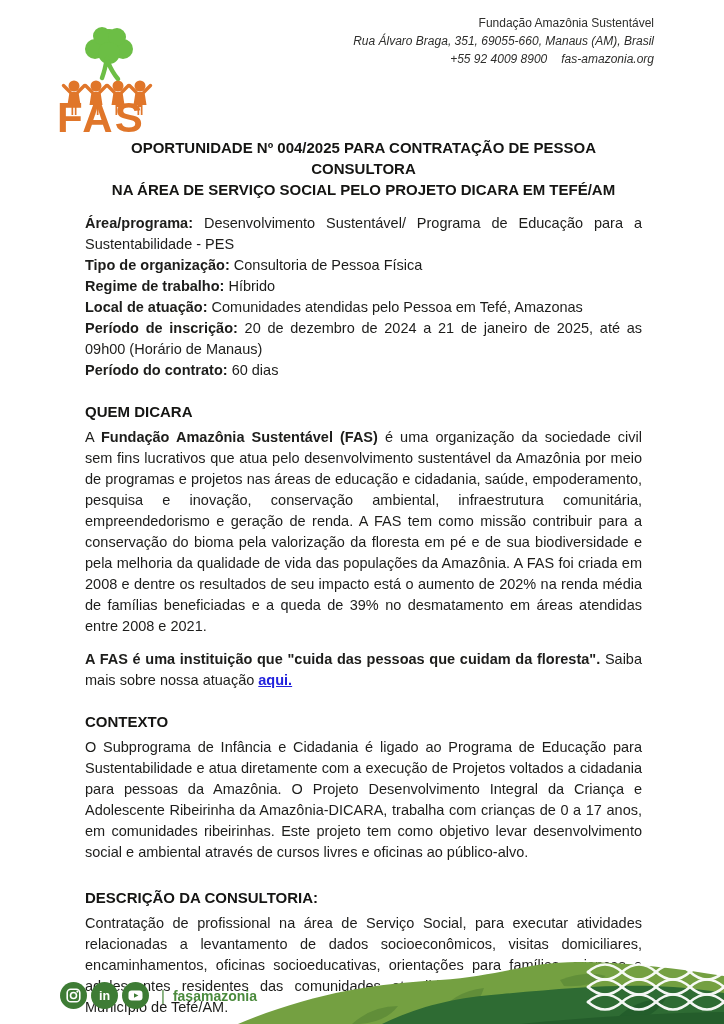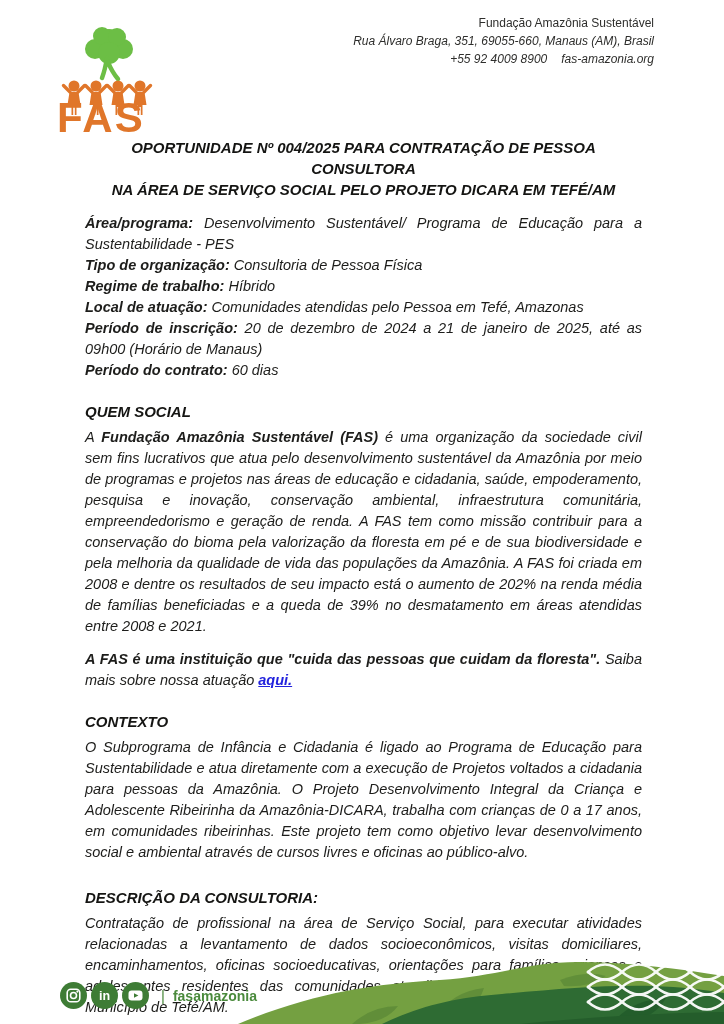--- a/index.html
+++ b/index.html
@@ -8,21 +8,21 @@
     position:relative; width:724px; height:1024px; background:#fff; overflow:hidden;
     font-family:"Liberation Sans", sans-serif; color:#1d1d1b;
   }
   
   .logo { position:absolute; left:59px; top:26px; width:104px; height:108px; }
   .contact { position:absolute; right:70px; top:14px; text-align:right; color:#2e2e2c; font-size:12px; line-height:18px; }
   .contact .org { font-style:normal; }
   .contact .addr, .contact .tel { font-style:italic;margin-left:12px; }
   .contact .site { margin-left:14px; }
   
-  .content { position:absolute; top:137px; left:0; width:724px; padding:0 82px 0 85px;font-style:italic; }
+  .content { position:absolute; top:137px; left:0; width:724px; padding:0 82px 0 85px; }
   .title { text-align:center; font-size:15px; font-weight:bold; line-height:21px; color:#151513; }
   .details { margin-top:13px; }
   .details p { font-size:14.5px; line-height:21px; text-align:justify; }
   .lbl { font-weight:bold; }
   h2.sec { font-size:15px; font-weight:bold; margin-top:22px; margin-bottom:7px; color:#151513; }
   p.body { font-size:14.5px; line-height:21px; text-align:justify; }
   p.body + p.body { margin-top:12px; }
   a.link { color:#2222dd; text-decoration:underline; font-weight:bold; cursor:pointer; }
   
   .footer { position:absolute; left:0; bottom:0; width:724px; height:70px; }
@@ -83,21 +83,21 @@
 
     <div class="details">
       <p><span class="lbl">Área/programa:</span> <span>Desenvolvimento Sustentável/ Programa de Educação para a Sustentabilidade - PES</span></p>
       <p><span class="lbl">Tipo de organização:</span> <span>Consultoria de Pessoa Física</span></p>
       <p><span class="lbl">Regime de trabalho:</span> <span>Híbrido</span></p>
       <p><span class="lbl">Local de atuação:</span> <span>Comunidades atendidas pelo Pessoa em Tefé, Amazonas</span></p>
       <p><span class="lbl">Período de inscrição:</span> <span>20 de dezembro de 2024 a 21 de janeiro de 2025, até as 09h00 (Horário de Manaus)</span></p>
       <p><span class="lbl">Período do contrato:</span> <span>60 dias</span></p>
     </div>
 
-    <h2 class="sec">QUEM SOCIAL</h2>
+    <h2 class="sec">QUEM DICARA</h2>
     <p class="body"><span>A </span><span class="lbl">Fundação Amazônia Sustentável (FAS)</span><span> é uma organização da sociedade civil sem fins lucrativos que atua pelo desenvolvimento sustentável da Amazônia por meio de programas e projetos nas áreas de educação e cidadania, saúde, empoderamento, pesquisa e inovação, conservação ambiental, infraestrutura comunitária, empreendedorismo e geração de renda. A FAS tem como missão contribuir para a conservação do bioma pela valorização da floresta em pé e de sua biodiversidade e pela melhoria da qualidade de vida das populações da Amazônia. A FAS foi criada em 2008 e dentre os resultados de seu impacto está o aumento de 202% na renda média de famílias beneficiadas e a queda de 39% no desmatamento em áreas atendidas entre 2008 e 2021.</span></p>
     <p class="body"><span class="lbl">A FAS é uma instituição que "cuida das pessoas que cuidam da floresta".</span><span> Saiba mais sobre nossa atuação </span><a class="link">aqui.</a></p>
 
     <h2 class="sec">CONTEXTO</h2>
     <p class="body">O Subprograma de Infância e Cidadania é ligado ao Programa de Educação para Sustentabilidade e atua diretamente com a execução de Projetos voltados a cidadania para pessoas da Amazônia. O Projeto Desenvolvimento Integral da Criança e Adolescente Ribeirinha da Amazônia-DICARA, trabalha com crianças de 0 a 17 anos, em comunidades ribeirinhas. Este projeto tem como objetivo levar desenvolvimento social e ambiental através de cursos livres e oficinas ao público-alvo.</p>
 
     <h2 class="sec" style="margin-top:26px;">DESCRIÇÃO DA CONSULTORIA:</h2>
     <p class="body">Contratação de profissional na área de Serviço Social, para executar atividades relacionadas a levantamento de dados socioeconômicos, visitas domiciliares, encaminhamentos, oficinas socioeducativas, orientações para famílias, crianças e adolescentes residentes das comunidades atendidas pelo projeto DICARA no Município de Tefé/AM.</p>
 
   </div>

